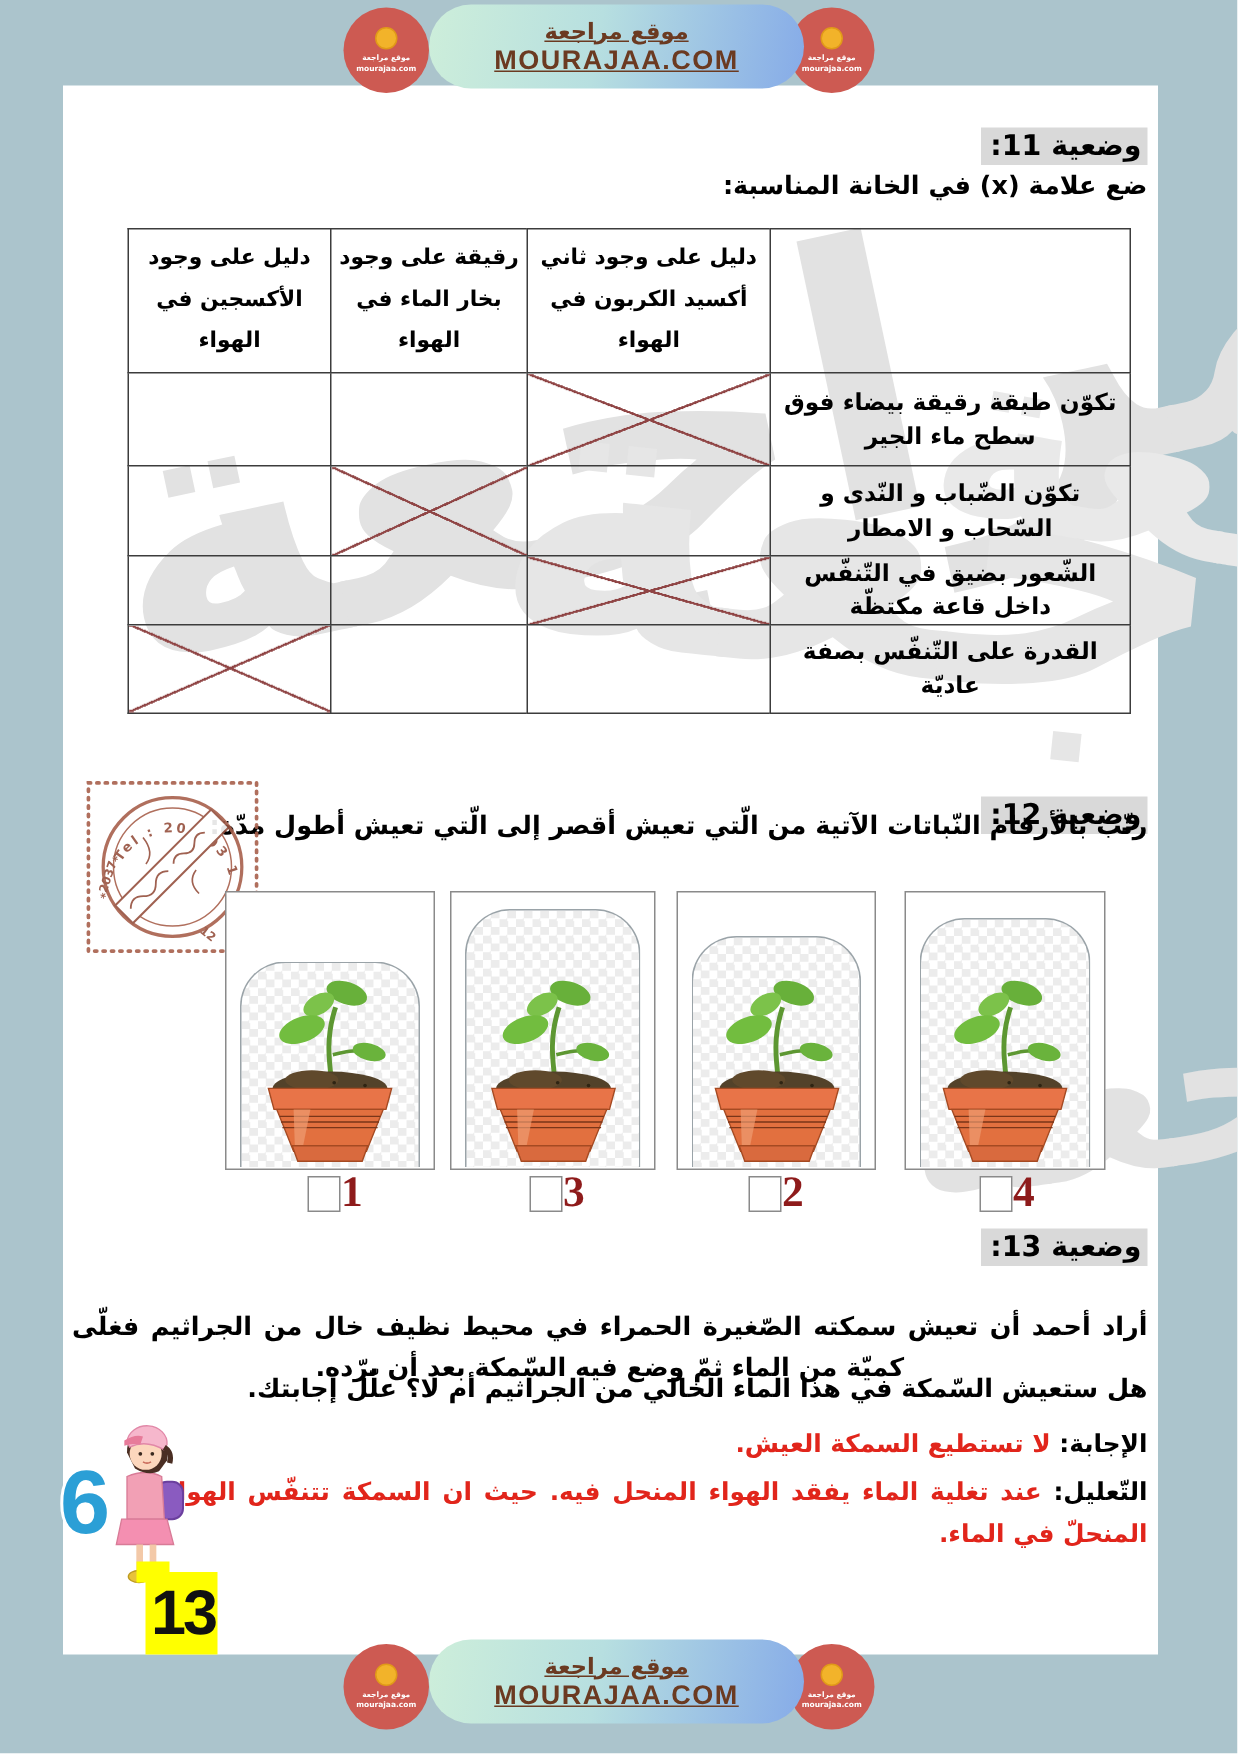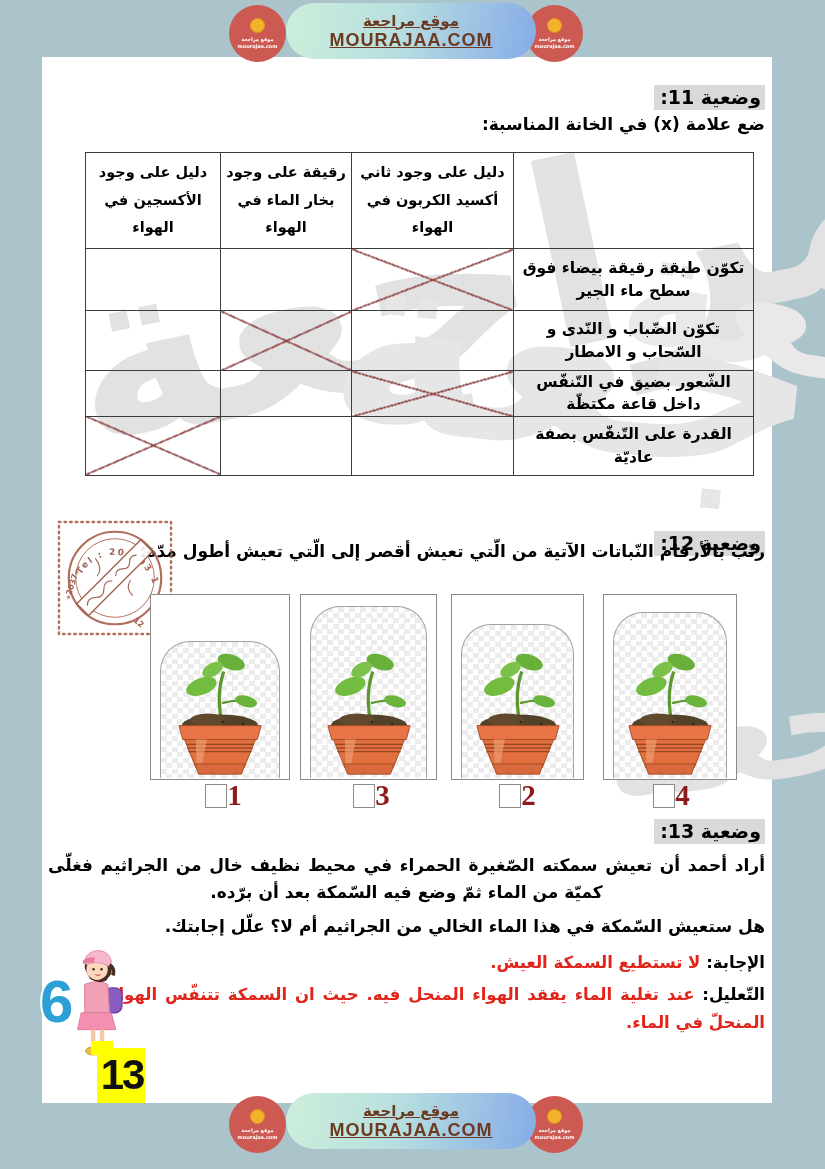--- a/index.html
+++ b/index.html
@@ -75,21 +75,21 @@
     background-size:11px 11px;
   }
   .pot { position:absolute; bottom:3px; left:50%; transform:translateX(-50%); width:112px; height:140px; }
   .plant-num { position:absolute; top:781px; width:60px; display:flex; align-items:flex-start; justify-content:center; }
   .n1 { left:190px; } .n2 { left:338px; } .n3 { left:484px; } .n4 { left:638px; }
   .numbox { width:22px; height:24px; background:#fff; border:1.2px solid #8a8a8a; display:inline-block; margin-top:3px; }
   .numdigit { font-family:"Liberation Serif", serif; font-weight:bold; font-size:29px; color:#8e1b1b; margin-right:-7px; line-height:1; }
 
   
   .para { position:absolute; left:48px; right:60px; direction:rtl; font-size:17px; font-weight:bold; color:#000;
-          text-align:justify; text-align-last:center; line-height:1.6; }
+          text-align:justify; text-align-last:center; line-height:1.6;margin-top:20px; }
   .qline { position:absolute; right:60px; direction:rtl; font-size:17px; font-weight:bold; color:#000; }
   .ansline { position:absolute; left:110px; right:60px; direction:rtl; font-size:16.5px; font-weight:bold; color:#000;
              text-align:justify; text-align-last:right; line-height:1.7; }
   .red { color:#e1251b; }
 
   
   .girl { position:absolute; left:58px; top:942px; width:80px; height:122px; }
   .six { position:absolute; left:40px; top:972px; font-size:60px; font-weight:bold; color:#2b9fd6;
          font-family:"Liberation Sans",sans-serif; line-height:1;
          text-shadow:-2px 0 #fff, 2px 0 #fff, 0 -2px #fff, 0 2px #fff, -1px -1px #fff, 1px 1px #fff, -1px 1px #fff, 1px -1px #fff; }

